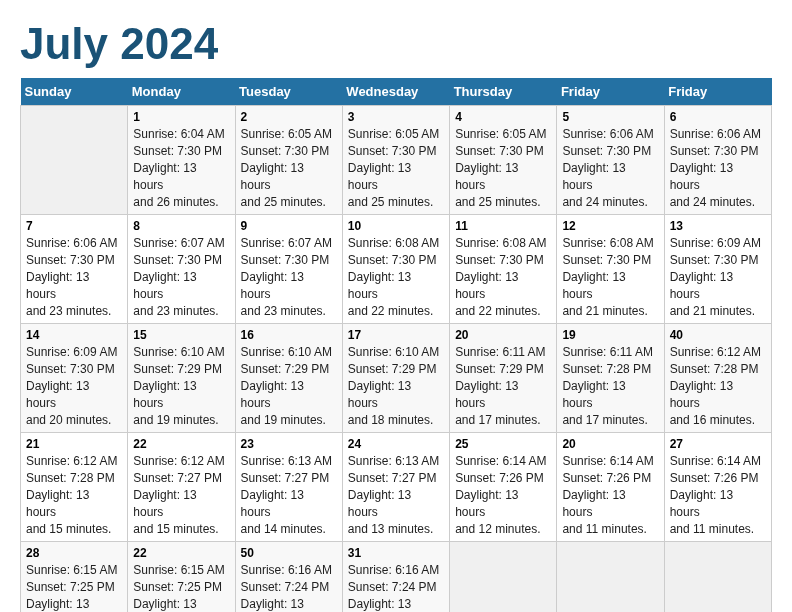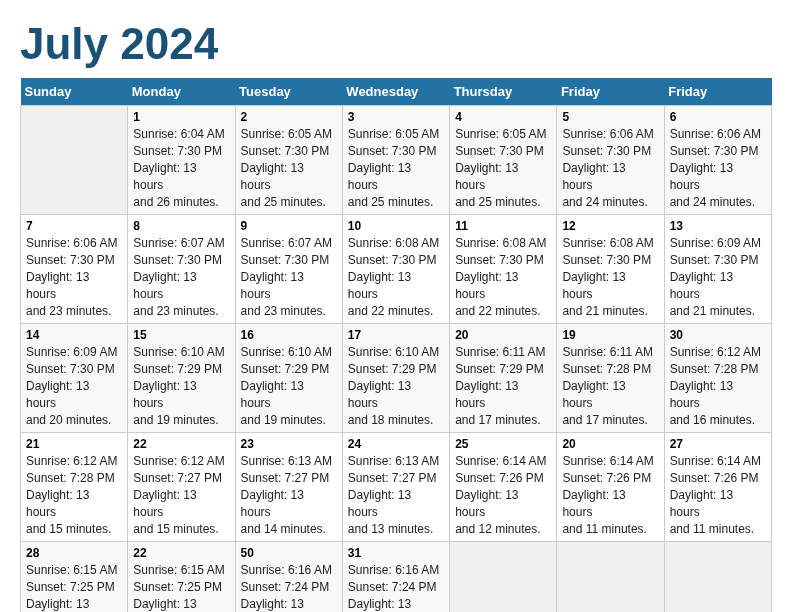--- a/index.html
+++ b/index.html
@@ -188,21 +188,21 @@
         </td>
         <td>
           <span class="day-num">20</span>
           <div class="day-info">Sunrise: 6:11 AM<br>Sunset: 7:29 PM<br>Daylight: 13 hours<br>and 17 minutes.</div>
         </td>
         <td>
           <span class="day-num">19</span>
           <div class="day-info">Sunrise: 6:11 AM<br>Sunset: 7:28 PM<br>Daylight: 13 hours<br>and 17 minutes.</div>
         </td>
         <td>
-          <span class="day-num">30</span>
+          <span class="day-num">40</span>
           <div class="day-info">Sunrise: 6:12 AM<br>Sunset: 7:28 PM<br>Daylight: 13 hours<br>and 16 minutes.</div>
         </td>
       </tr>
       <tr>
         <td>
           <span class="day-num">21</span>
           <div class="day-info">Sunrise: 6:12 AM<br>Sunset: 7:28 PM<br>Daylight: 13 hours<br>and 15 minutes.</div>
         </td>
         <td>
           <span class="day-num">22</span>

